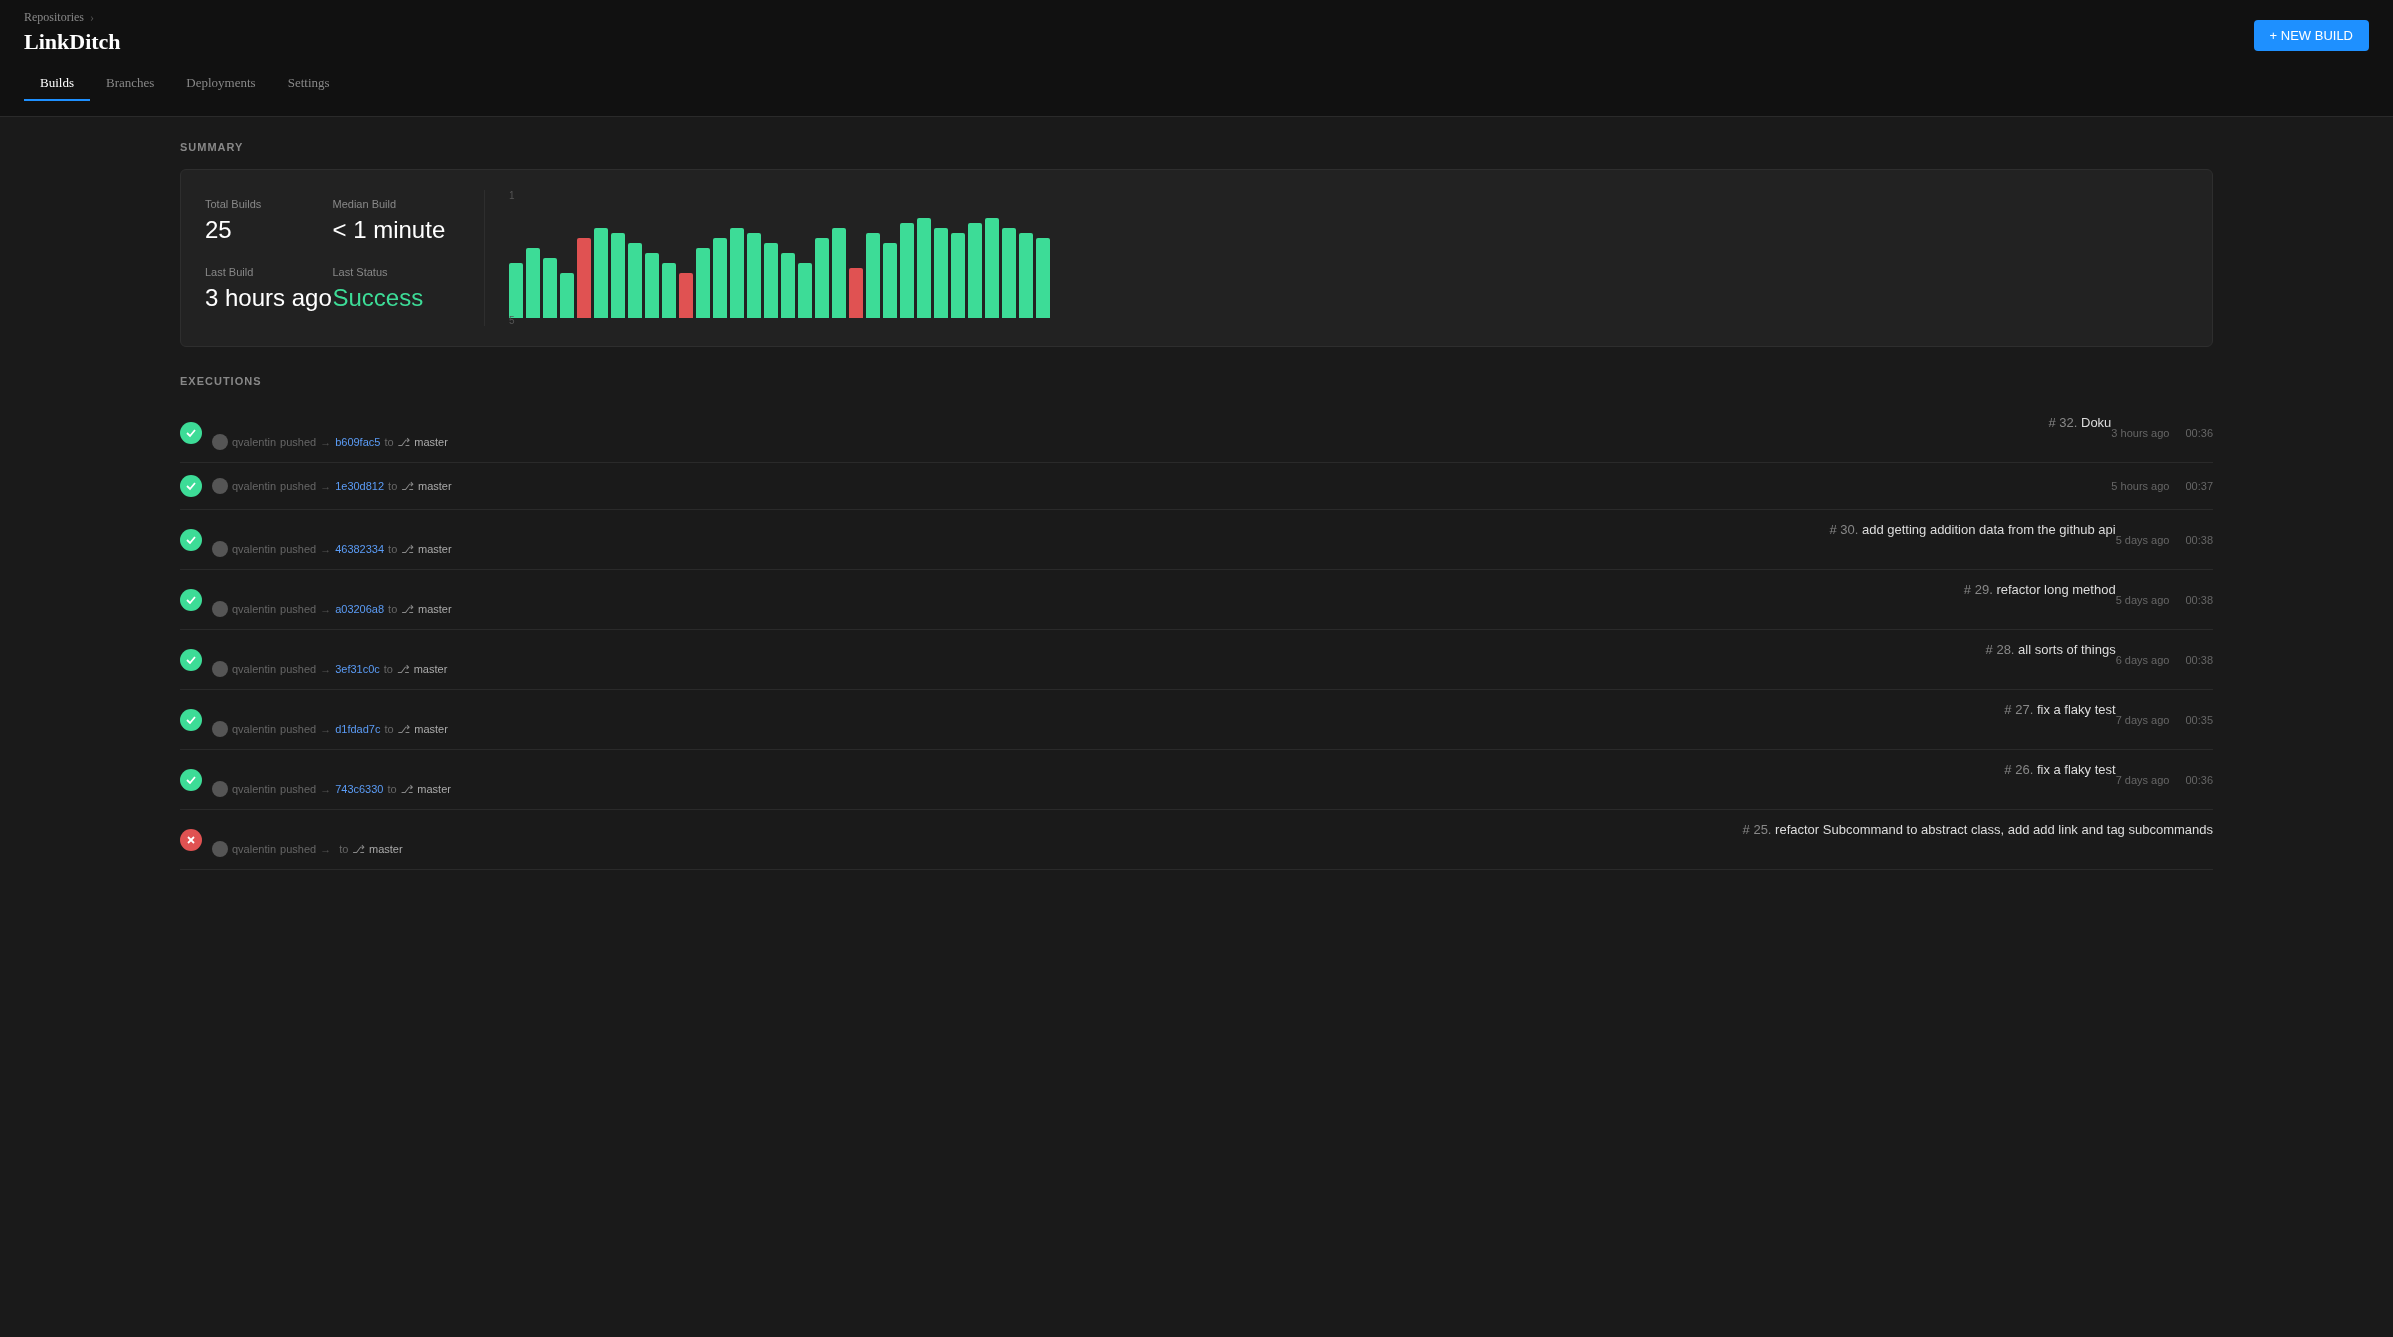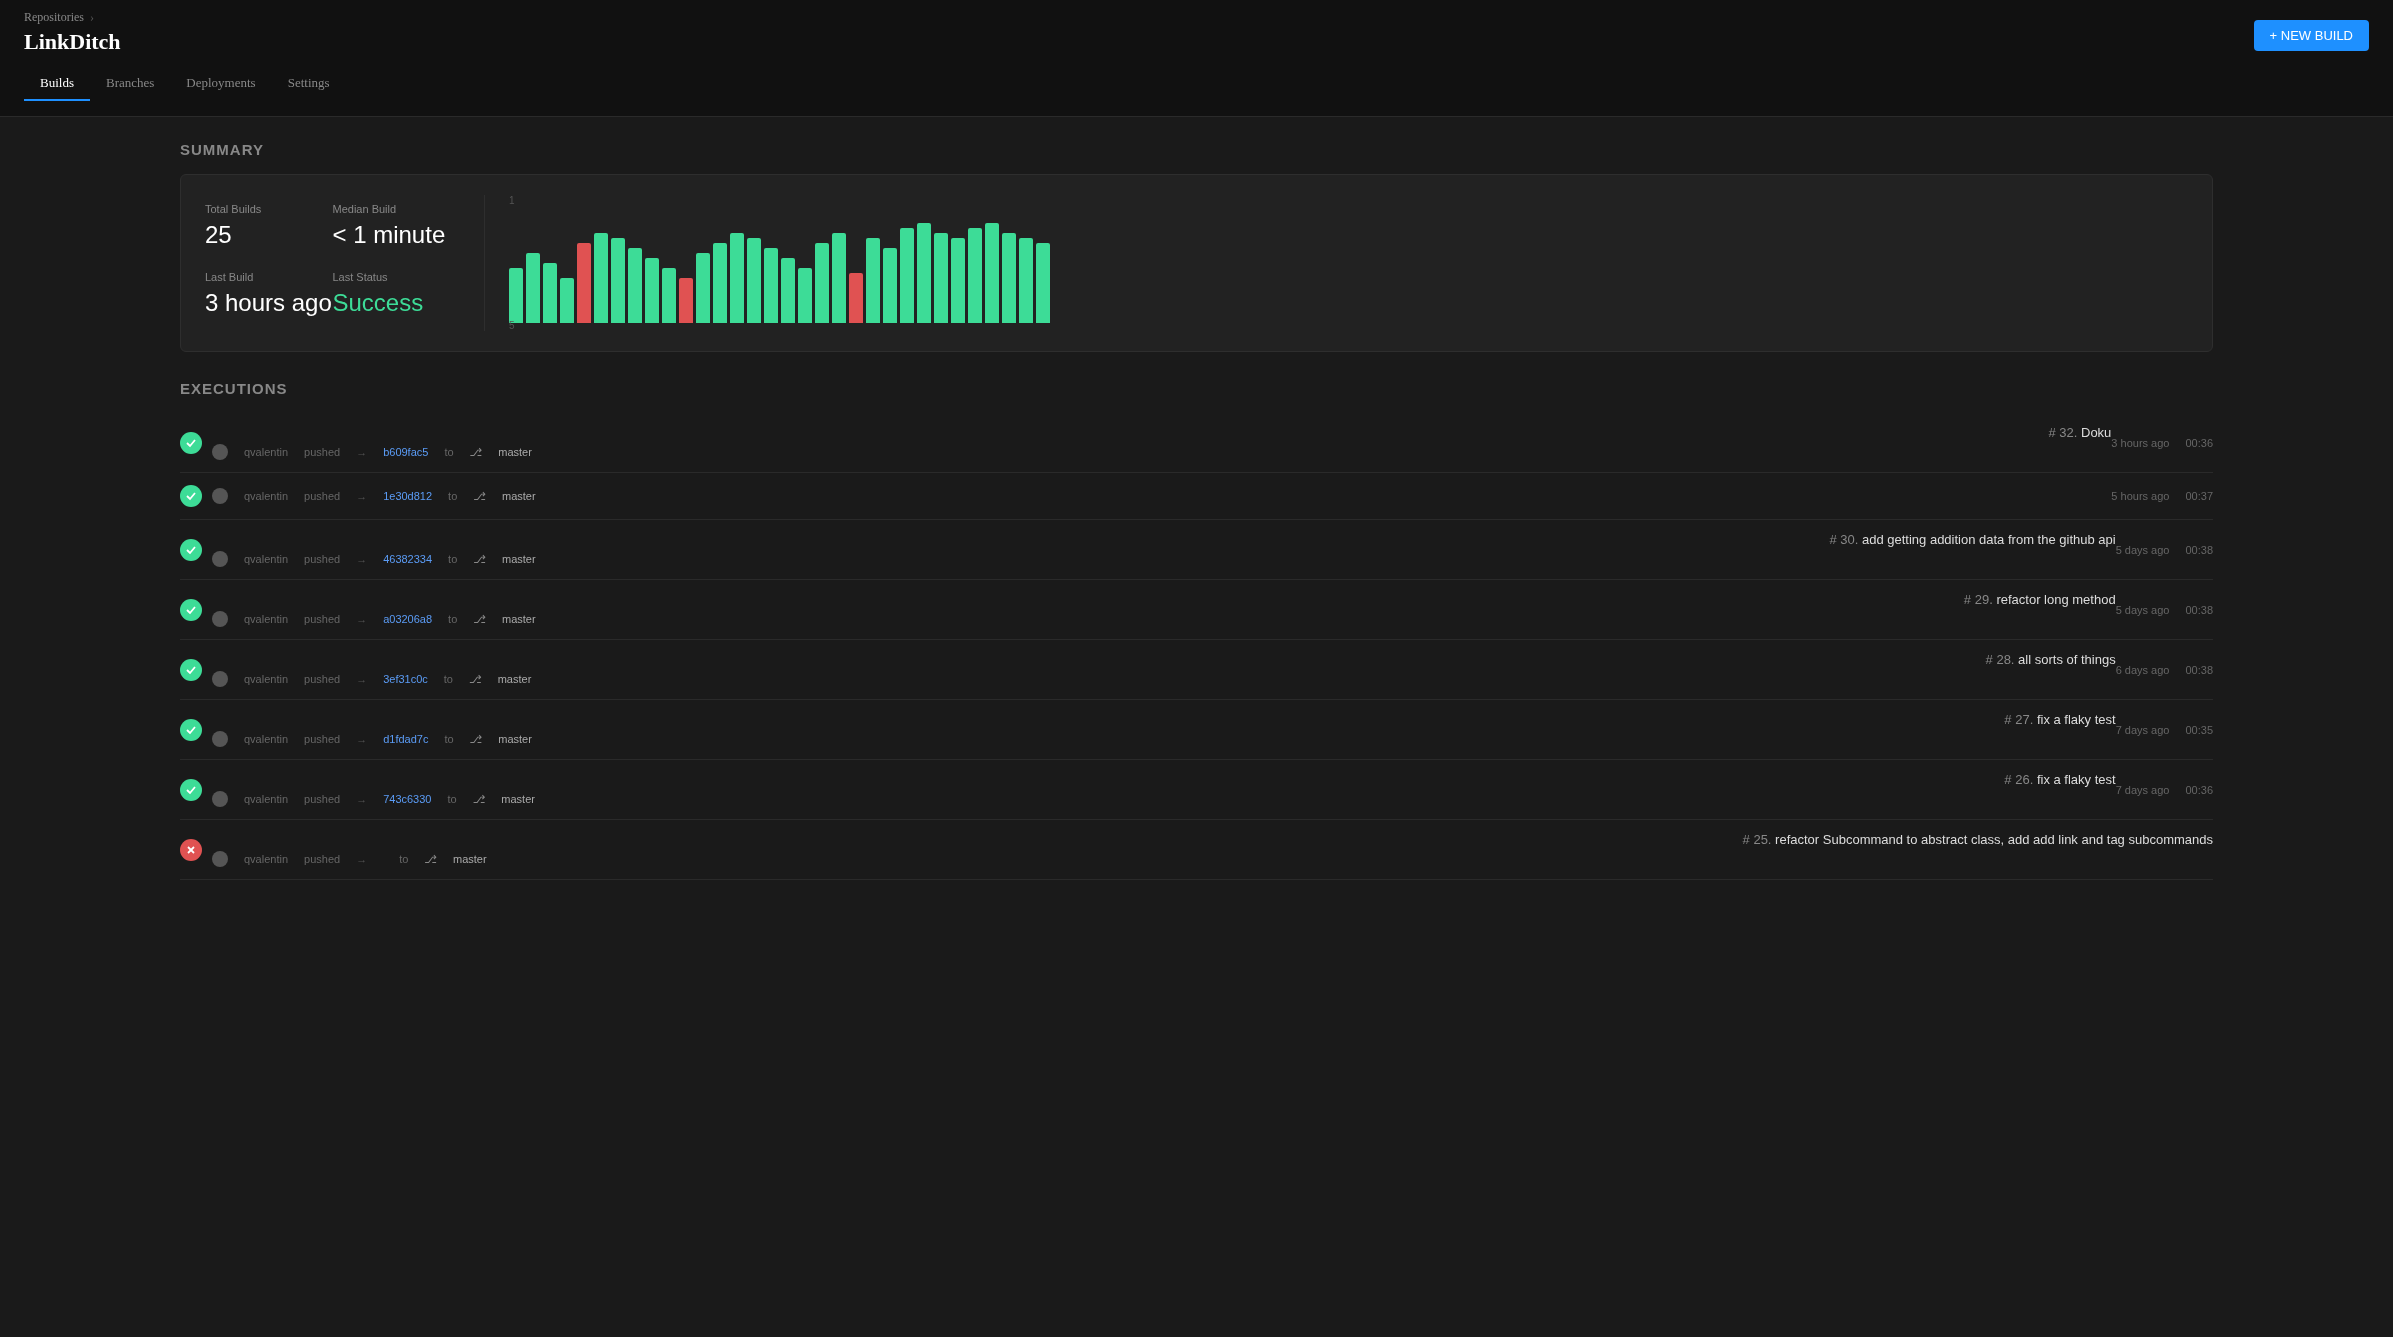--- a/index.html
+++ b/index.html
@@ -57,21 +57,21 @@
       padding: 8px 16px;
       border-radius: 4px;
       cursor: pointer;
       font-size: 13px;
       font-weight: 500;
     }
     .main {
       padding: 24px 180px;
     }
     .section-title {
-      font-size: 15px;
+      font-size: 11px;
       font-weight: 600;
       color: #888;
       letter-spacing: 1px;
       margin-bottom: 16px;
     }
     .summary-card {
       background: #222;
       border: 1px solid #2e2e2e;
       border-radius: 6px;
       padding: 20px 24px;
@@ -161,21 +161,21 @@
     .execution-title {
       color: #ddd;
       font-size: 13px;
       margin-bottom: 4px;
       text-align: right;
     }
     .execution-title .build-num { color: #888; }
     .execution-meta {
       display: flex;
       align-items: center;
-      gap: 16px;
+      gap: 4px;
       font-size: 11px;
       color: #666;
     }
     .avatar {
       width: 16px;
       height: 16px;
       border-radius: 50%;
       background: #555;
       display: inline-block;
     }

